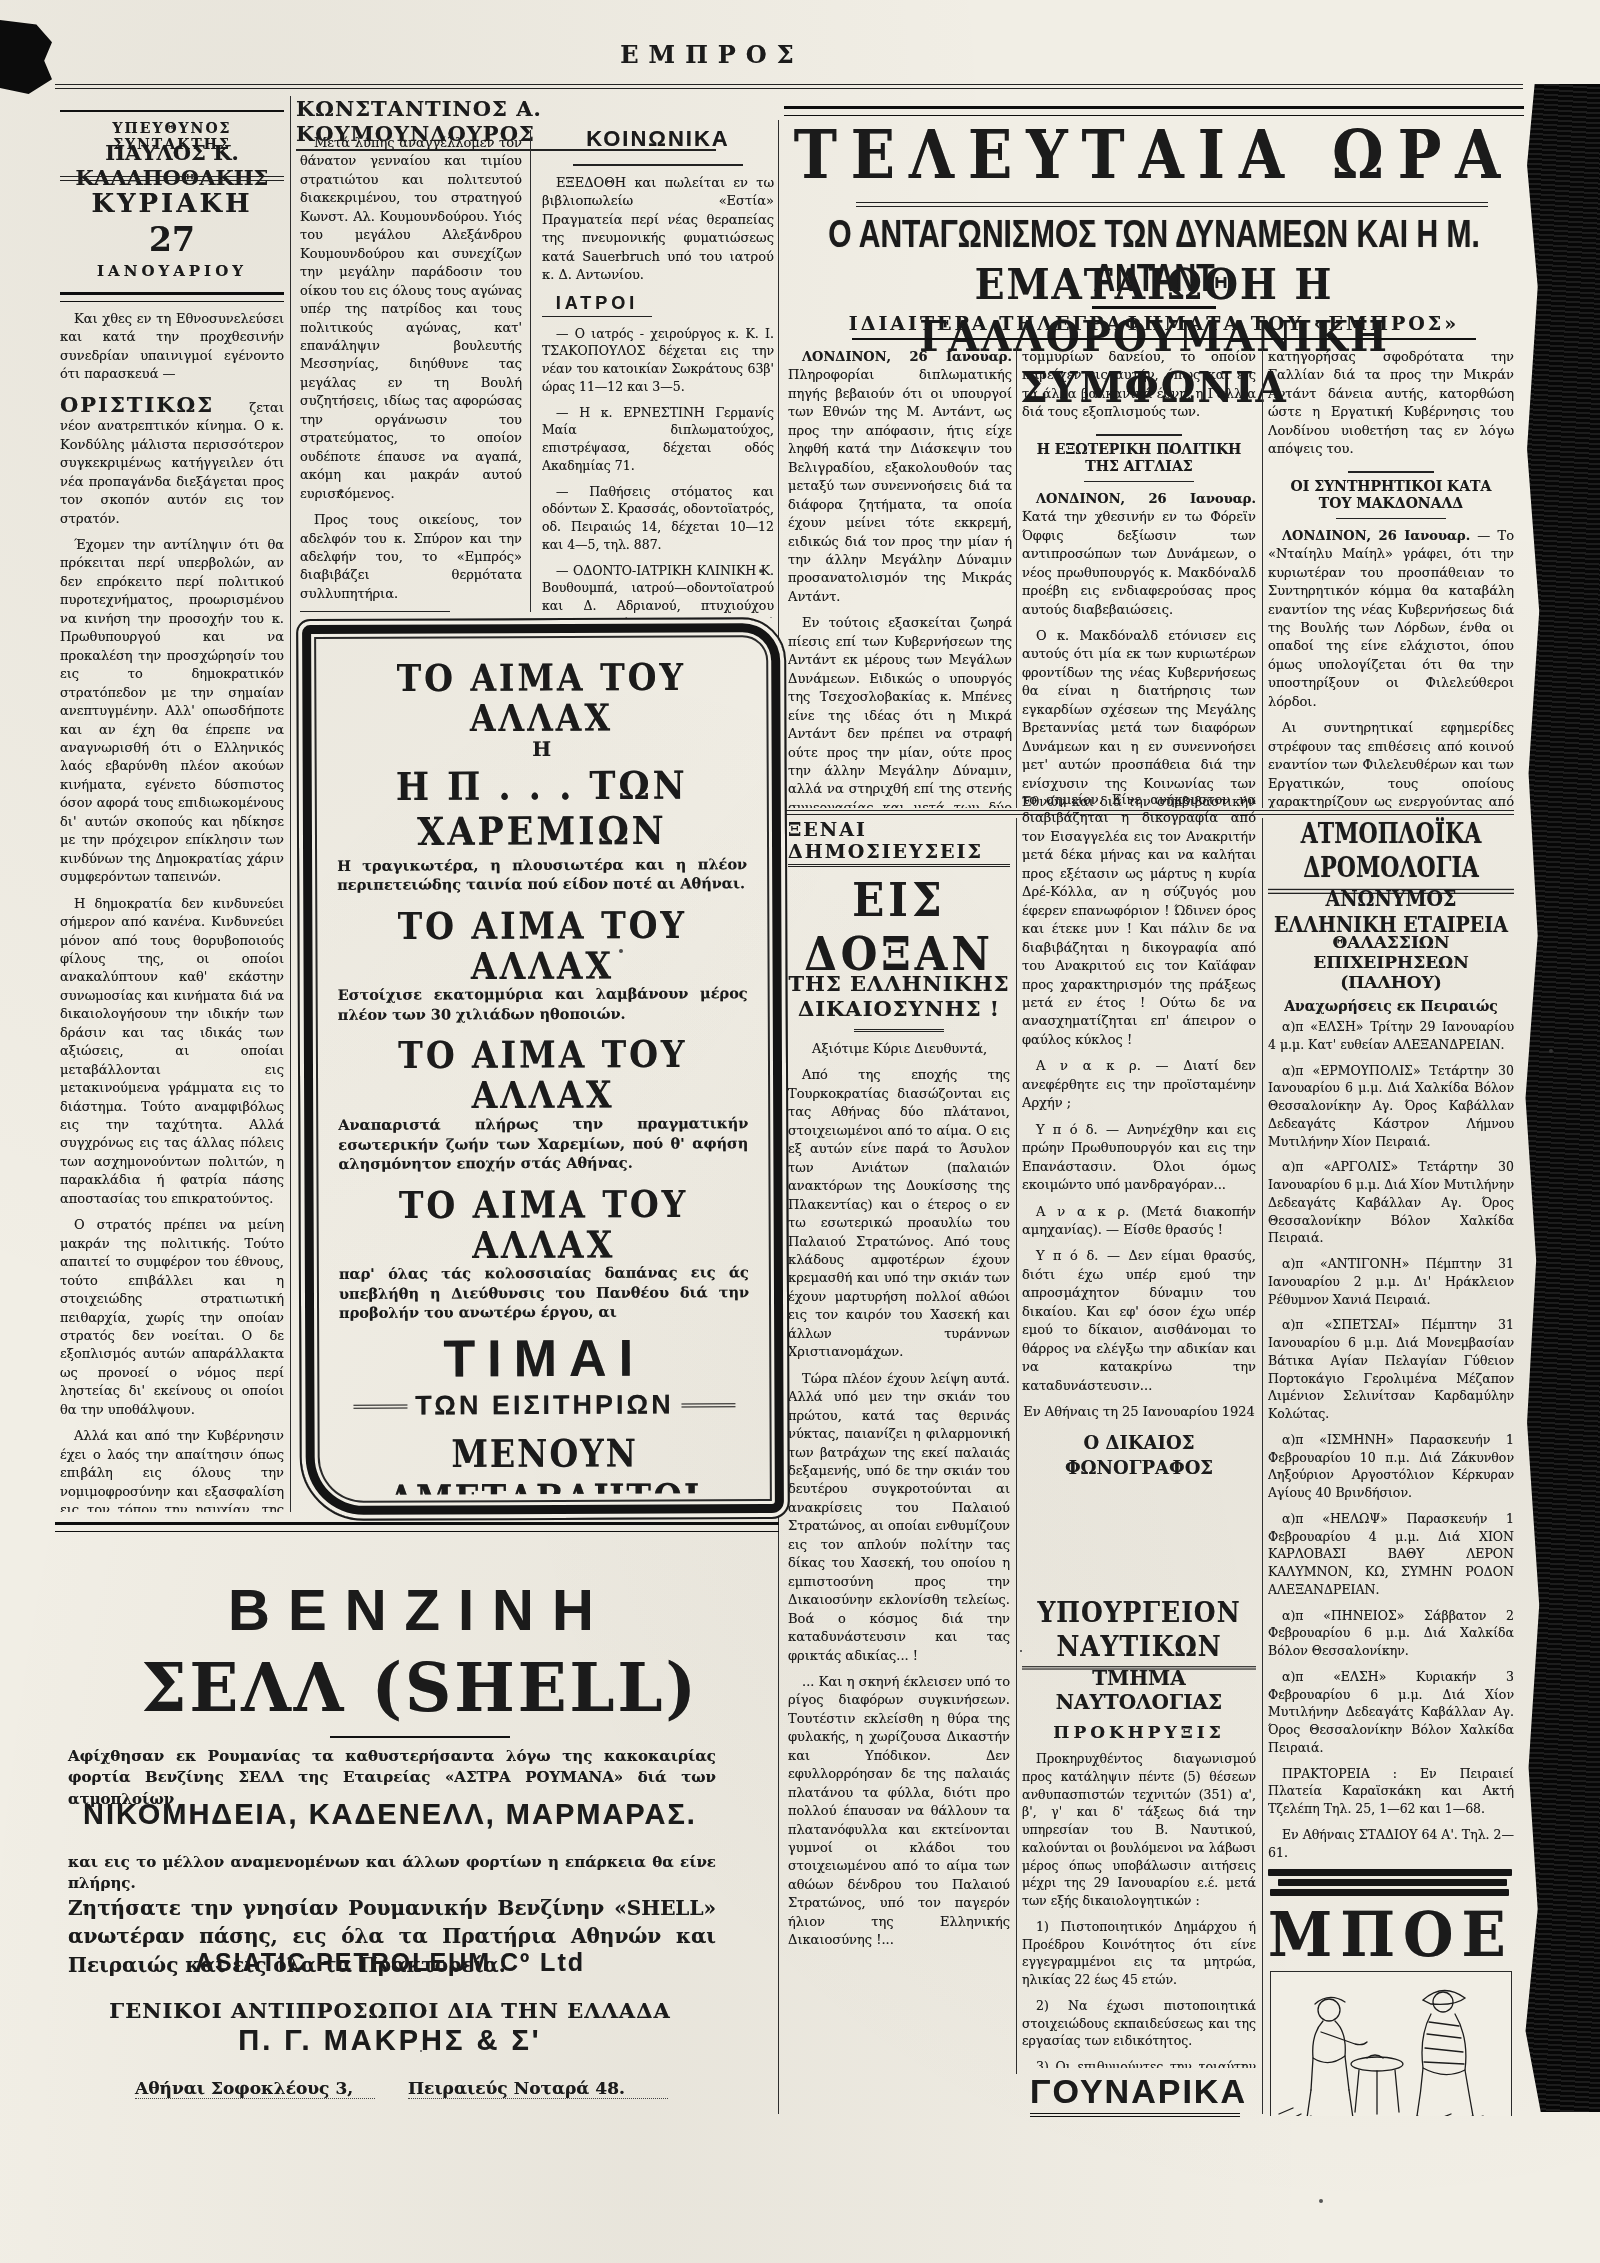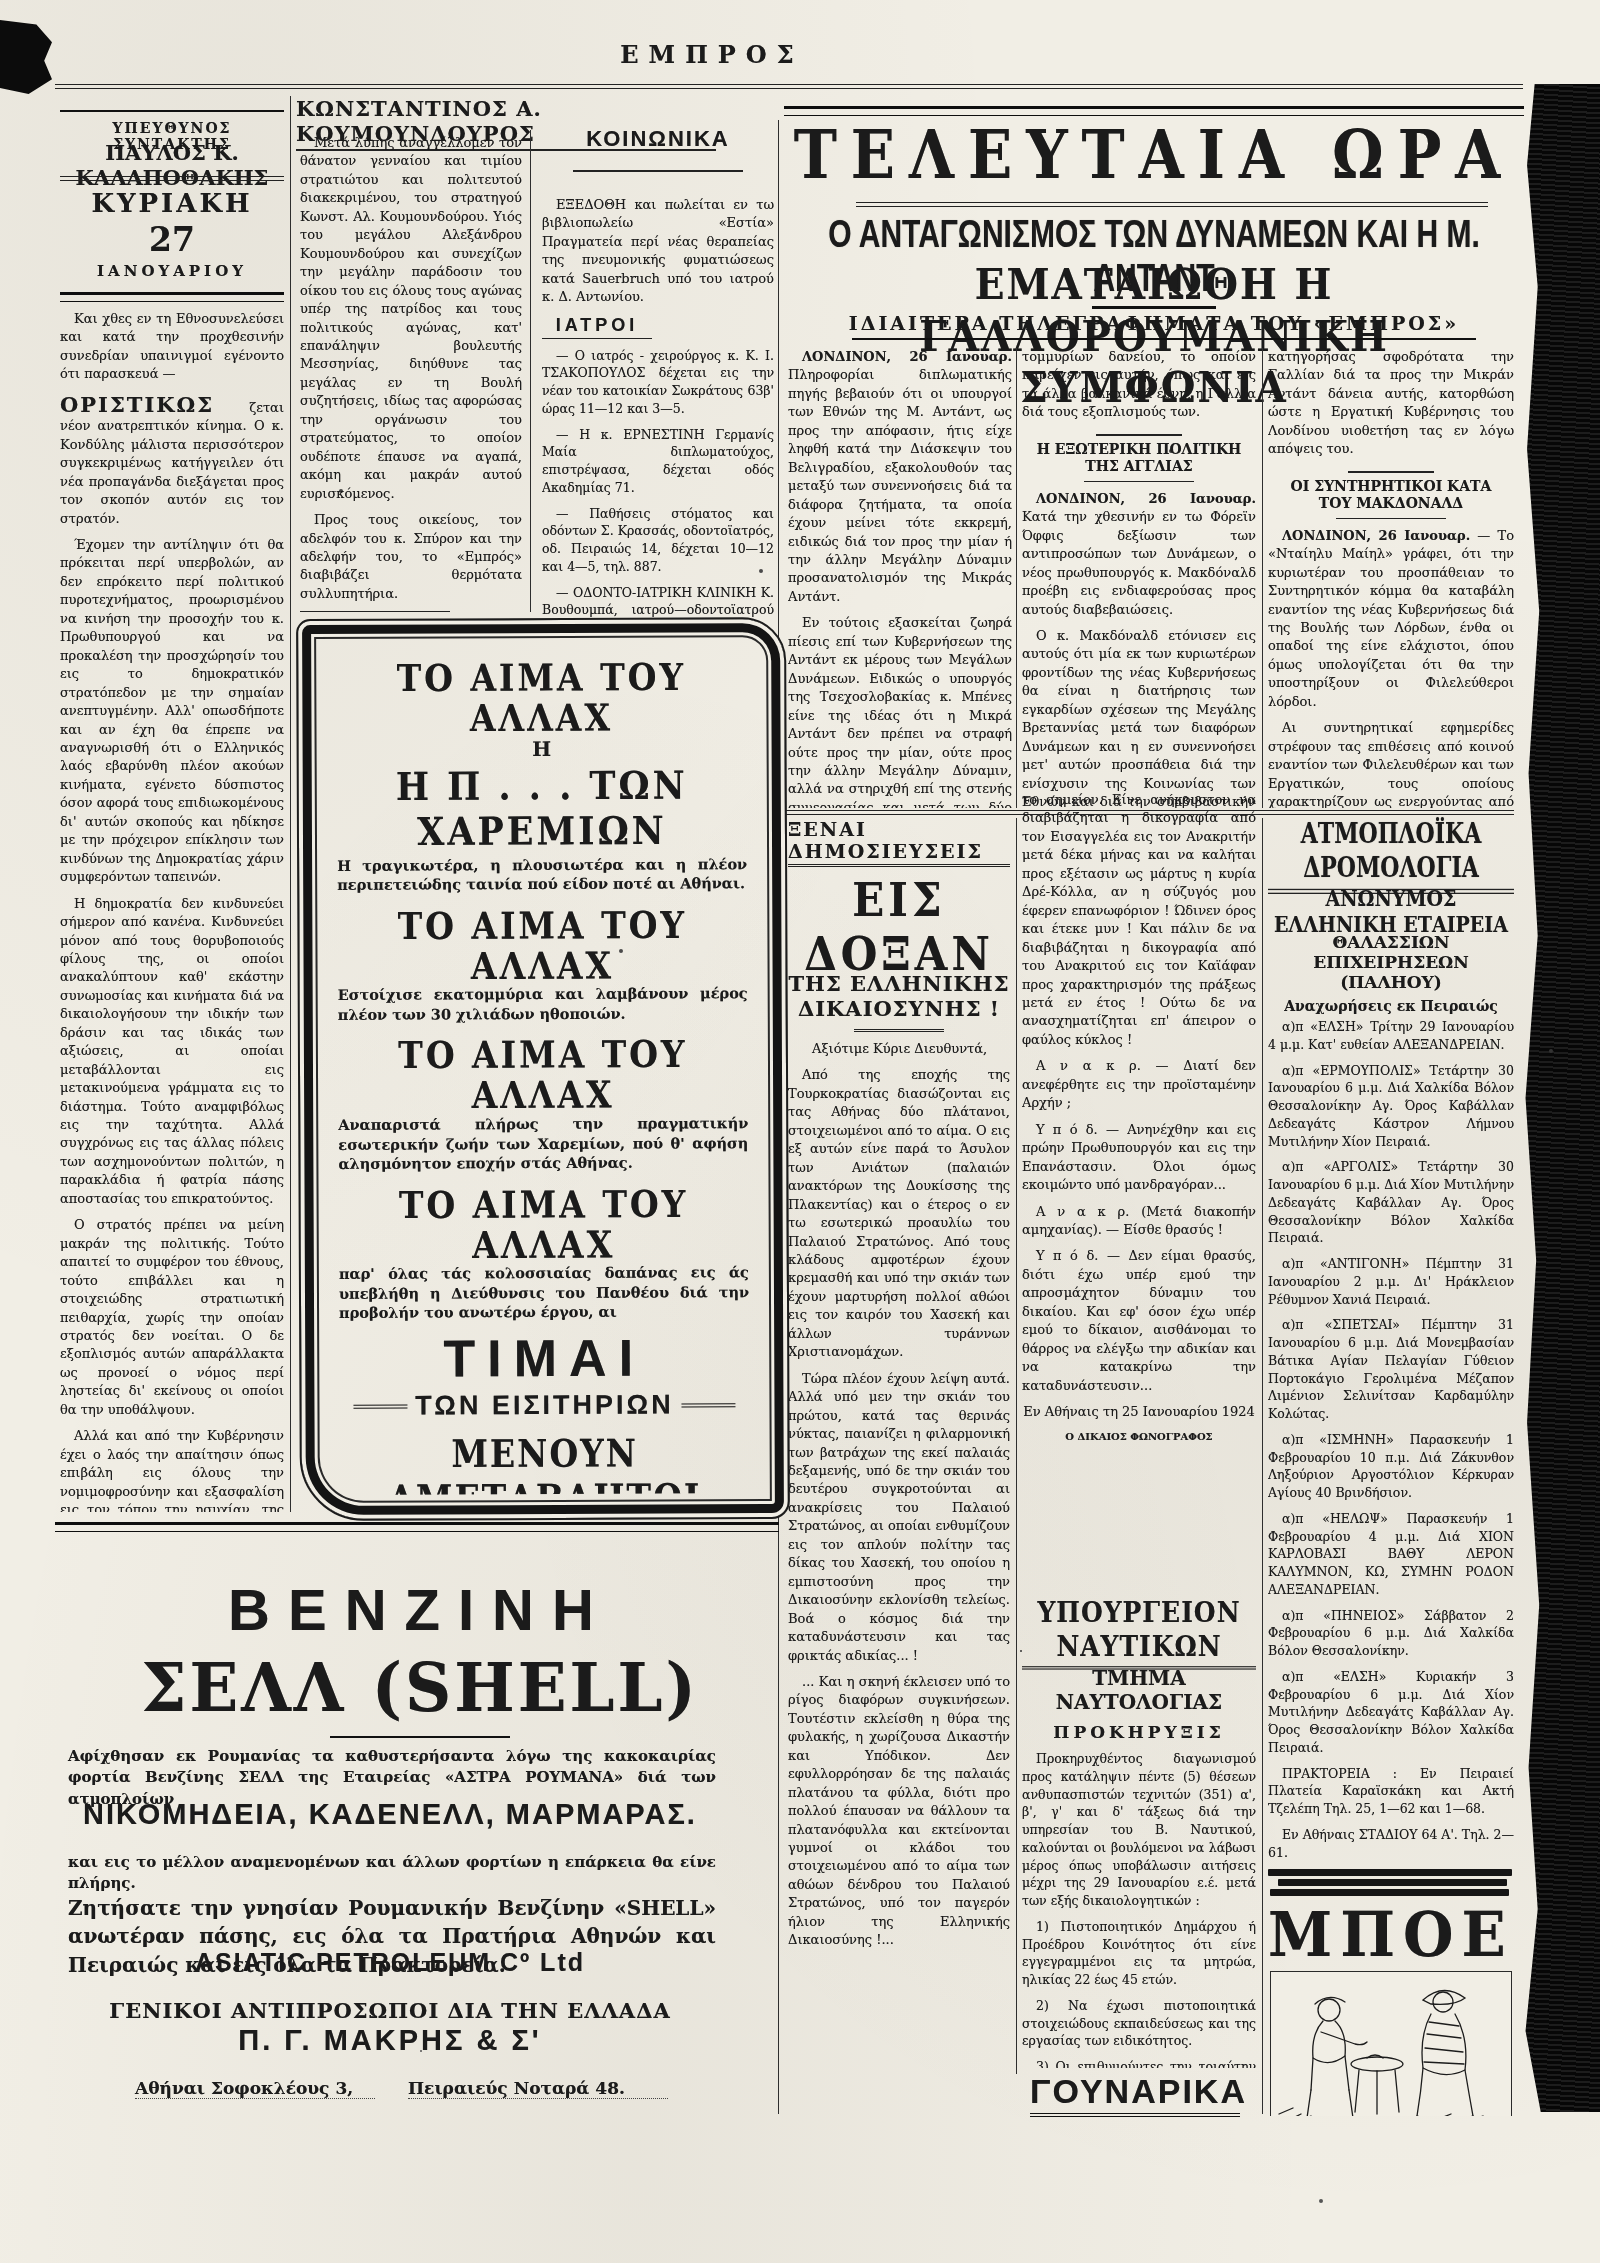--- a/index.html
+++ b/index.html
@@ -91,21 +91,21 @@
   </div>
   <div class="col t" style="left:300px;top:134px;width:222px;height:478px;">
     <p>Μετά λύπης αναγγέλλομεν τον θάνατον γενναίου και τιμίου στρατιώτου και πολιτευτού διακεκριμένου, του στρατηγού Κωνστ. Αλ. Κουμουνδούρου. Υιός του μεγάλου Αλεξάνδρου Κουμουνδούρου και συνεχίζων την μεγάλην παράδοσιν του οίκου του εις όλους τους αγώνας υπέρ της πατρίδος και τους πολιτικούς αγώνας, κατ' επανάληψιν βουλευτής Μεσσηνίας, διηύθυνε τας μεγάλας εν τη Βουλή συζητήσεις, ιδίως τας αφορώσας την οργάνωσιν του στρατεύματος, το οποίον ουδέποτε έπαυσε να αγαπά, ακόμη και μακράν αυτού ευρισκόμενος.</p>
     <p>Προς τους οικείους, τον αδελφόν του κ. Σπύρον και την αδελφήν του, το «Εμπρός» διαβιβάζει θερμότατα συλλυπητήρια.</p>
     <div style="width:150px;border-top:2px solid #222;margin:8px 0 8px;"></div>
 
   </div>
   <div class="vr" style="left:530px;top:130px;height:482px;"></div>
 
   <div class="col" style="left:542px;top:126px;width:232px;height:492px;">
-    <div class="ctr" style="font:bold 22px 'Liberation Sans',sans-serif;letter-spacing:2px;border-bottom:2px solid #222;width:170px;margin:0 auto 24px;padding-bottom:18px;">
+    <div class="ctr" style="font:bold 22px 'Liberation Sans',sans-serif;letter-spacing:2px;border-bottom:2px solid #222;width:170px;margin:0 auto 8px;padding-bottom:12px;">
       <span>ΚΟΙΝΩΝΙΚΑ</span>
     </div>
     <div class="t">
       <p>ΕΞΕΔΟΘΗ και πωλείται εν τω βιβλιοπωλείω «Εστία» Πραγματεία περί νέας θεραπείας της πνευμονικής φυματιώσεως κατά Sauerbruch υπό του ιατρού κ. Δ. Αντωνίου.</p>
     </div>
     <div class="ctr" style="font:bold 18px 'Liberation Sans',sans-serif;letter-spacing:4px;border-bottom:1px solid #222;width:110px;margin:6px 0 8px;padding-bottom:2px;">
       <span>ΙΑΤΡΟΙ</span>
     </div>
     <div class="t" style="font-size:12.5px;">
       <p>— Ο ιατρός - χειρούργος κ. Κ. Ι. ΤΣΑΚΟΠΟΥΛΟΣ δέχεται εις την νέαν του κατοικίαν Σωκράτους 63β' ώρας 11—12 και 3—5.</p>
@@ -171,21 +171,21 @@
     </div>
   </div>
   <div class="vr" style="left:1016px;top:818px;height:1256px;"></div>
   <div class="col t" style="left:1022px;top:791px;width:234px;height:772px;">
     <p style="text-indent:0;">το σημείον. Είνε ανήκουστον να διαβιβάζηται η δικογραφία από τον Εισαγγελέα εις τον Ανακριτήν μετά δέκα μήνας και να καλήται προς εξέτασιν ως μάρτυς η κυρία Δρέ-Κόλλα, αν η σύζυγός μου έφερεν επανωφόριον ! Ώδινεν όρος και έτεκε μυν ! Και πάλιν δε να διαβιβάζηται η δικογραφία από του Ανακριτού εις τον Καϊάφαν προς χαρακτηρισμόν της πράξεως μετά εν έτος ! Ούτω δε να ανασχηματίζηται επ' άπειρον ο φαύλος κύκλος !</p>
     <p>Α ν α κ ρ. — Διατί δεν ανεφέρθητε εις την προϊσταμένην Αρχήν ;</p>
     <p>Υ π ό δ. — Ανηνέχθην και εις πρώην Πρωθυπουργόν και εις την Επανάστασιν. Όλοι όμως εκοιμώντο υπό μανδραγόραν...</p>
     <p>Α ν α κ ρ. (Μετά διακοπήν αμηχανίας). — Είσθε θρασύς !</p>
     <p>Υ π ό δ. — Δεν είμαι θρασύς, διότι έχω υπέρ εμού την απροσμάχητον δύναμιν του δικαίου. Και εφ' όσον έχω υπέρ εμού το δίκαιον, αισθάνομαι το θάρρος να ελέγξω την αδικίαν και να κατακρίνω την καταδυνάστευσιν...</p>
     <p class="ctr" style="text-indent:0;">Εν Αθήναις τη 25 Ιανουαρίου 1924</p>
-    <p class="ctr b" style="text-indent:0;font-size:10px;">Ο ΔΙΚΑΙΟΣ ΦΩΝΟΓΡΑΦΟΣ</p>
+    <p class="ctr b" style="text-indent:0;font-size:18px;">Ο ΔΙΚΑΙΟΣ ΦΩΝΟΓΡΑΦΟΣ</p>
   </div>
 
   <div class="col" style="left:1022px;top:1596px;width:234px;height:472px;">
     <div class="ctr" style="font:bold 25px 'DejaVu Serif',serif;letter-spacing:1px;transform:scaleY(1.15);transform-origin:top center;border-bottom:3px double #222;padding-bottom:3px;">ΥΠΟΥΡΓΕΙΟΝ ΝΑΥΤΙΚΩΝ</div>
     <div class="ctr" style="font:bold 20px 'DejaVu Serif',serif;margin-top:6px;">ΤΜΗΜΑ ΝΑΥΤΟΛΟΓΙΑΣ</div>
     <div class="ctr" style="font:bold 17px 'DejaVu Serif',serif;letter-spacing:4px;margin:8px 0;">ΠΡΟΚΗΡΥΞΙΣ</div>
     <div class="t" style="font-size:12.5px;">
       <p>Προκηρυχθέντος διαγωνισμού προς κατάληψιν πέντε (5) θέσεων ανθυπασπιστών τεχνιτών (351) α', β', γ' και δ' τάξεως διά την υπηρεσίαν του Β. Ναυτικού, καλούνται οι βουλόμενοι να λάβωσι μέρος όπως υποβάλωσιν αιτήσεις μέχρι της 29 Ιανουαρίου ε.έ. μετά των εξής δικαιολογητικών :</p>
       <p>1) Πιστοποιητικόν Δημάρχου ή Προέδρου Κοινότητος ότι είνε εγγεγραμμένοι εις τα μητρώα, ηλικίας 22 έως 45 ετών.</p>
       <p>2) Να έχωσι πιστοποιητικά στοιχειώδους εκπαιδεύσεως και της εργασίας των ειδικότητος.</p>

